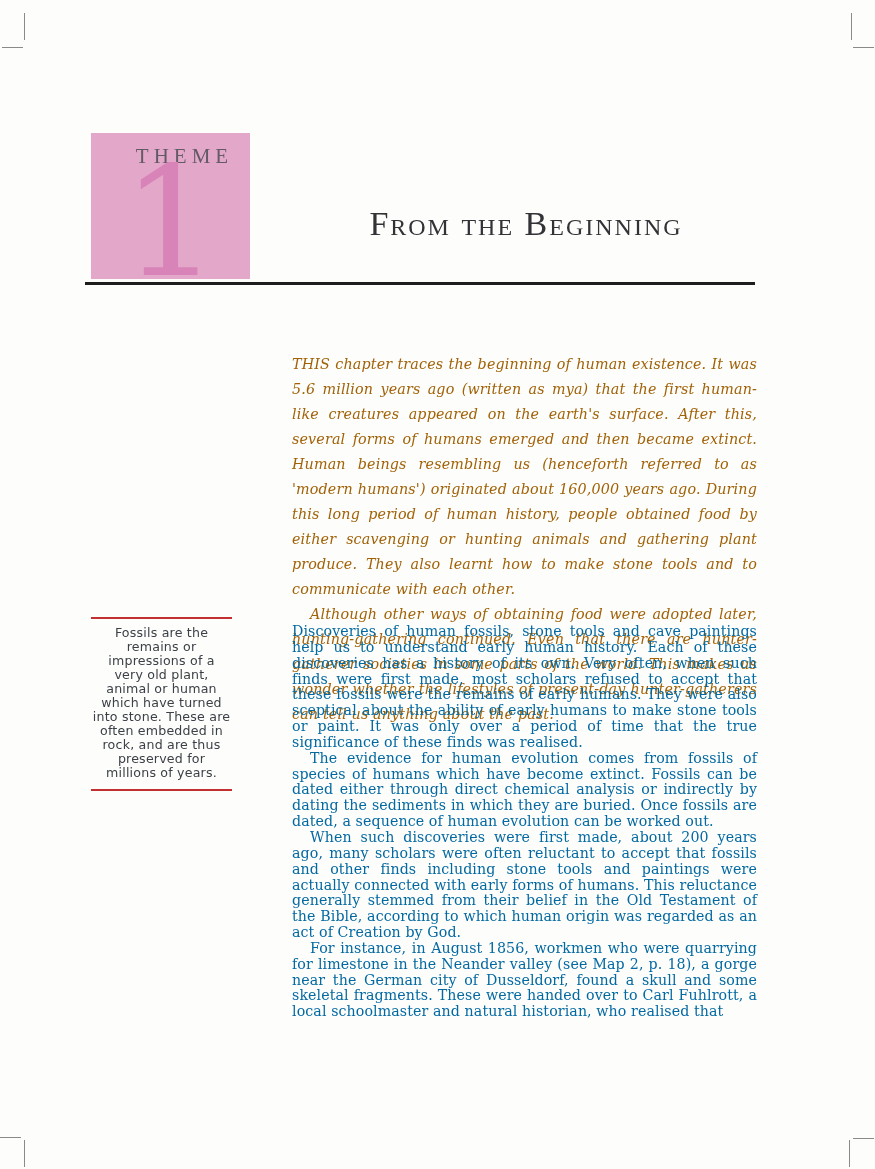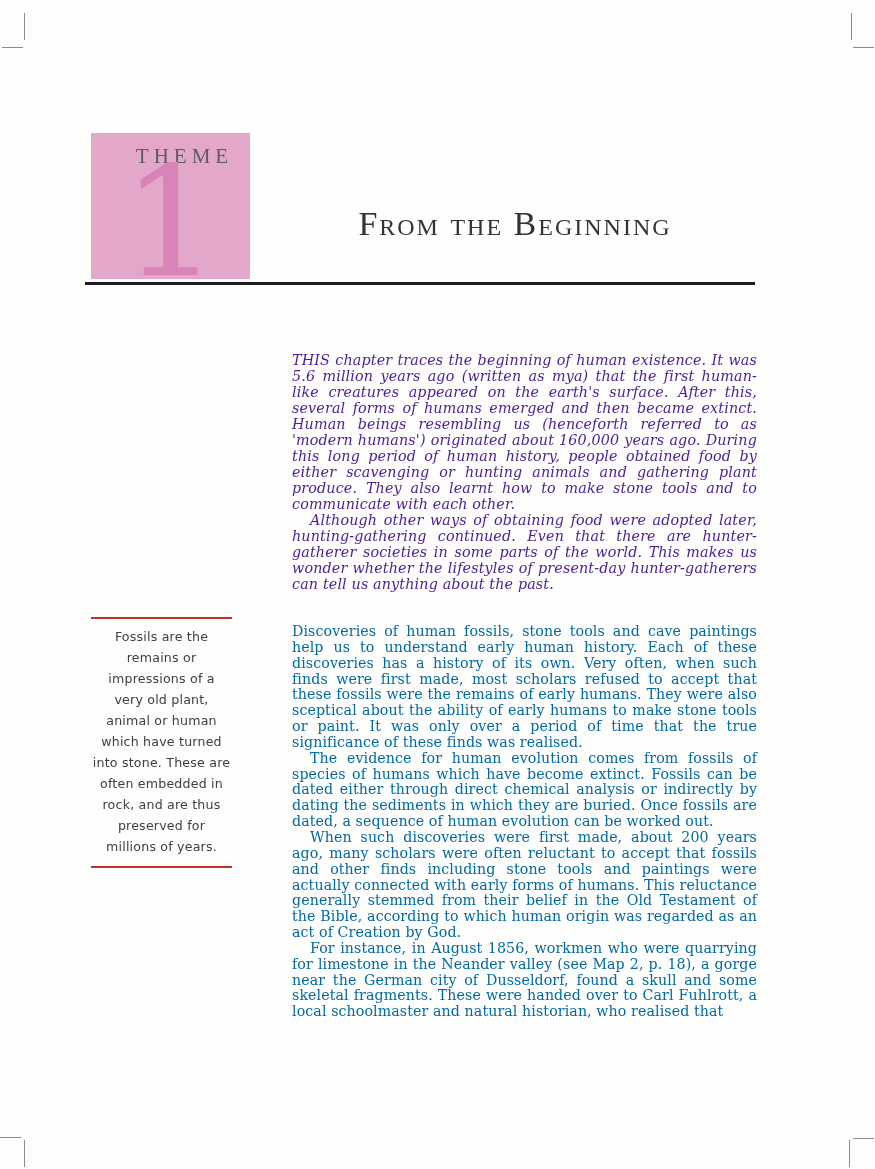--- a/index.html
+++ b/index.html
@@ -33,62 +33,62 @@
   .theme-number {
     position:absolute; top:14px; left:0;
     width:100%;
     text-align:center;
     font-family:"DejaVu Serif", serif;
     font-size:152px; line-height:152px;
     color:#d884b8;
   }
   
   .chapter-title {
-    position:absolute; left:285px; top:203px; width:460px;
+    position:absolute; left:296px; top:203px; width:460px;
     text-align:center;
     font-variant:small-caps;
     font-size:34px; line-height:41px;
     letter-spacing:2px;
     color:#333236;
   }
   .header-rule {
     position:absolute; left:85px; top:282px;
     width:670px; height:3px;
     background:#1d1d1d;
   }
   
   .intro {
     position:absolute; left:292px; top:352px; width:465px;
     font-family:"DejaVu Serif", serif;
     font-style:italic;
-    font-size:14.3px; line-height:16px;
+    font-size:14.3px; line-height:25px;
     letter-spacing:0.15px;
     text-align:justify;
-    color:#4c1d95;
+    color:#a16207;
   }
   .intro p, .teal p { margin:0; }
   .indent { text-indent:18px; }
   
   .teal {
     position:absolute; left:292px; top:624px; width:465px;
     font-family:"DejaVu Serif", serif;
     font-size:14.2px; line-height:15.85px;
     letter-spacing:0.1px;
     text-align:justify;
     color:#0369a1;
   }
   
   .defbox {
     position:absolute; left:91px; width:141px;
     border-top:2px solid #c3302f;
     border-bottom:2px solid #c3302f;
     padding:7px 1px 9px 1px;
     box-sizing:border-box;
     font-family:"DejaVu Sans", sans-serif;
-    font-size:12.6px; line-height:21px;
+    font-size:12.6px; line-height:14px;
     letter-spacing:0.2px;
     text-align:center;
     color:#3c4147;
   }
   .defbox-1 { top:617px; }
   .defbox-2 { top:856px; }
 </style>
 </head>
 <body>
 

